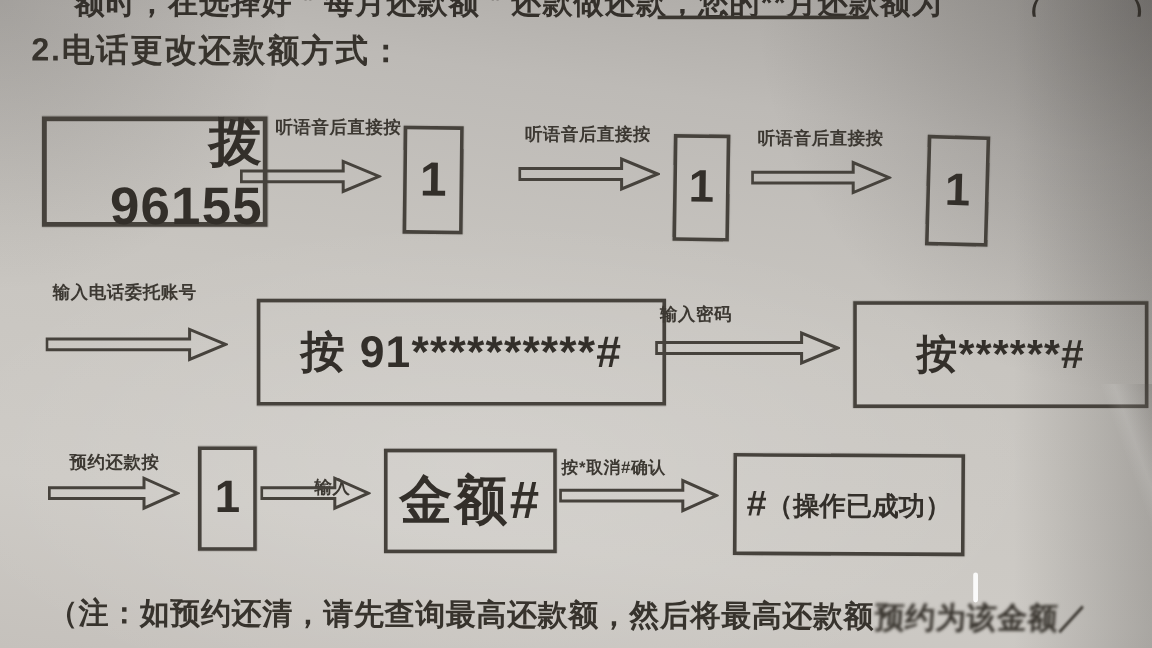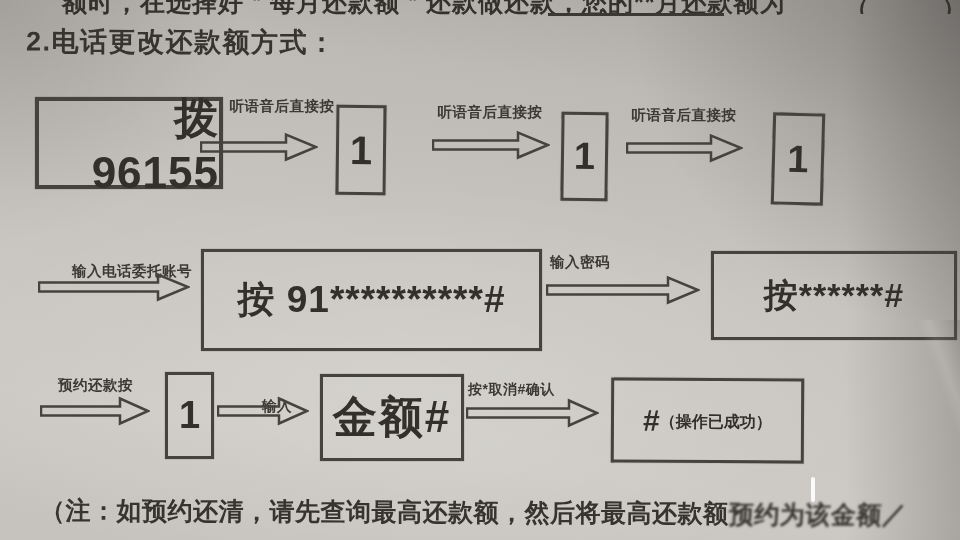--- a/index.html
+++ b/index.html
@@ -111,25 +111,25 @@
       <polygon points="1,10.5 86,10.5 86,2.5 116,15 86,27.5 86,19.5 1,19.5"></polygon>
     </svg>
     <div class="fbox" style="left:561px;top:112px;width:47px;height:89px;font-size:38px;transform:rotate(0.8deg);">1</div>
 
     <div class="alabel" style="left:624px;top:106px;width:120px;text-align:center;">听语音后直接按</div>
     <svg class="arrow" style="left:626px;top:133px;" width="117" height="30" viewBox="0 0 117 30">
       <polygon points="1,10.5 85,10.5 85,2.5 115,15 85,27.5 85,19.5 1,19.5"></polygon>
     </svg>
     <div class="fbox" style="left:772px;top:113px;width:52px;height:92px;font-size:38px;transform:rotate(1.5deg);">1</div>
 
-    <div class="alabel" style="left:44px;top:262px;margin-left:28px;">输入电话委托账号</div>
+    <div class="alabel" style="left:44px;top:234px;">输入电话委托账号</div>
     <svg class="arrow" style="left:38px;top:272px;" width="152" height="30" viewBox="0 0 152 30">
       <polygon points="1,10.5 120,10.5 120,2.5 150,15 120,27.5 120,19.5 1,19.5"></polygon>
     </svg>
-    <div class="fbox" style="left:201px;top:249px;width:341px;height:102px;font-size:37px;letter-spacing:1px;">按 91**********#</div>
+    <div class="fbox" style="left:214px;top:249px;width:341px;height:89px;font-size:37px;letter-spacing:1px;">按 91**********#</div>
 
     <div class="alabel" style="left:550px;top:253px;">输入密码</div>
     <svg class="arrow" style="left:546px;top:275px;" width="154" height="30" viewBox="0 0 154 30">
       <polygon points="1,10.5 122,10.5 122,2.5 152,15 122,27.5 122,19.5 1,19.5"></polygon>
     </svg>
     <div class="fbox" style="left:711px;top:251px;width:246px;height:89px;font-size:34px;letter-spacing:1px;">按******#</div>
 
     <div class="alabel" style="left:58px;top:376px;">预约还款按</div>
     <svg class="arrow" style="left:40px;top:396px;" width="110" height="30" viewBox="0 0 110 30">
       <polygon points="1,10.5 80,10.5 80,2.5 108,15 80,27.5 80,19.5 1,19.5"></polygon>
@@ -141,21 +141,21 @@
       <polygon points="1,10.5 62,10.5 62,2.5 90,15 62,27.5 62,19.5 1,19.5"></polygon>
     </svg>
     <div class="fbox" style="left:320px;top:374px;width:144px;height:87px;font-size:44px;letter-spacing:2px;">金额#</div>
 
     <div class="alabel" style="left:468px;top:381px;font-size:14px;">按*取消#确认</div>
     <svg class="arrow" style="left:466px;top:398px;" width="133" height="30" viewBox="0 0 133 30">
       <polygon points="1,10.5 103,10.5 103,2.5 131,15 103,27.5 103,19.5 1,19.5"></polygon>
     </svg>
     <div class="fbox" style="left:611px;top:378px;width:193px;height:85px;transform:rotate(0.3deg);">
       <span style="font-size:30px;">#</span>
-        <span style="font-size:16px;padding-top:3px;">（操作已成功）</span>
+        <span style="font-size:22px;padding-top:3px;">（操作已成功）</span>
     </div>
 
     <div class="note">
       <span>（注：如预约还清，请先查询最高还款额，然后将最高还款额</span><span class="tail">预约为该金额</span><span class="mark">／</span>
     </div>
 
   </div>
 
   <div class="glare"></div>
   <div class="fold"></div>

